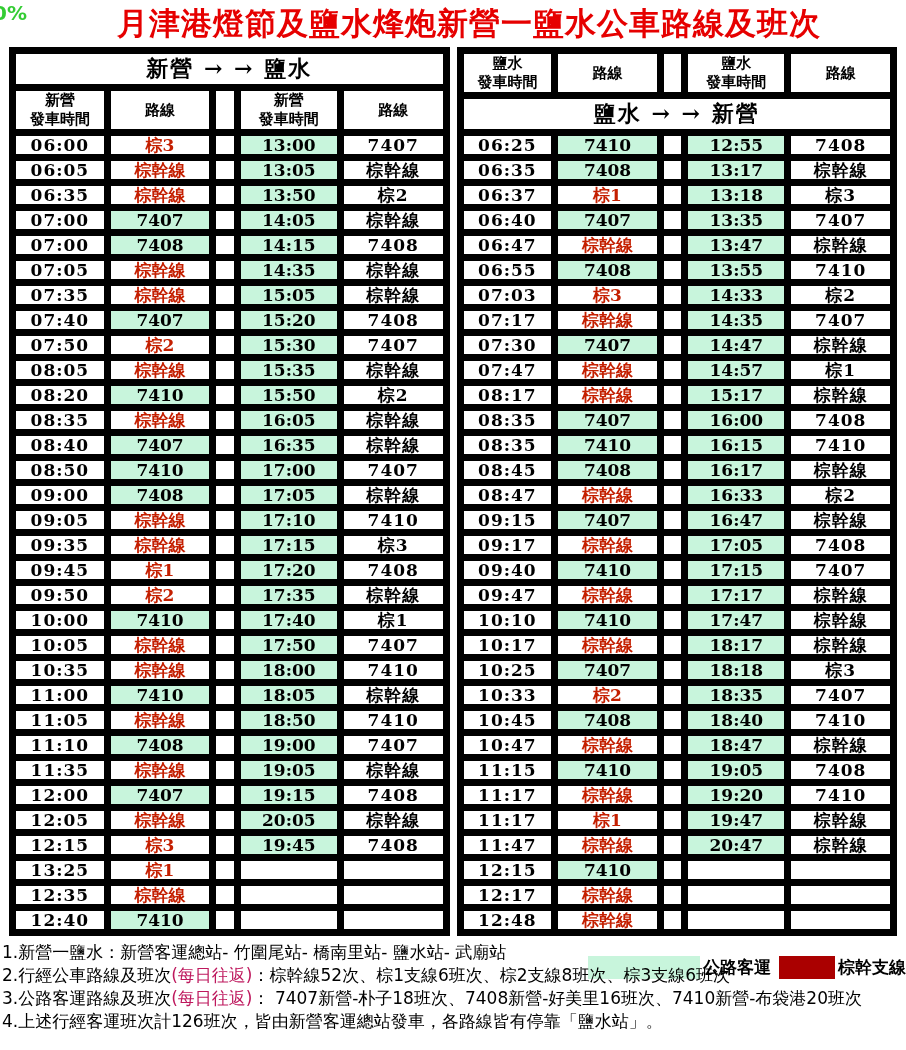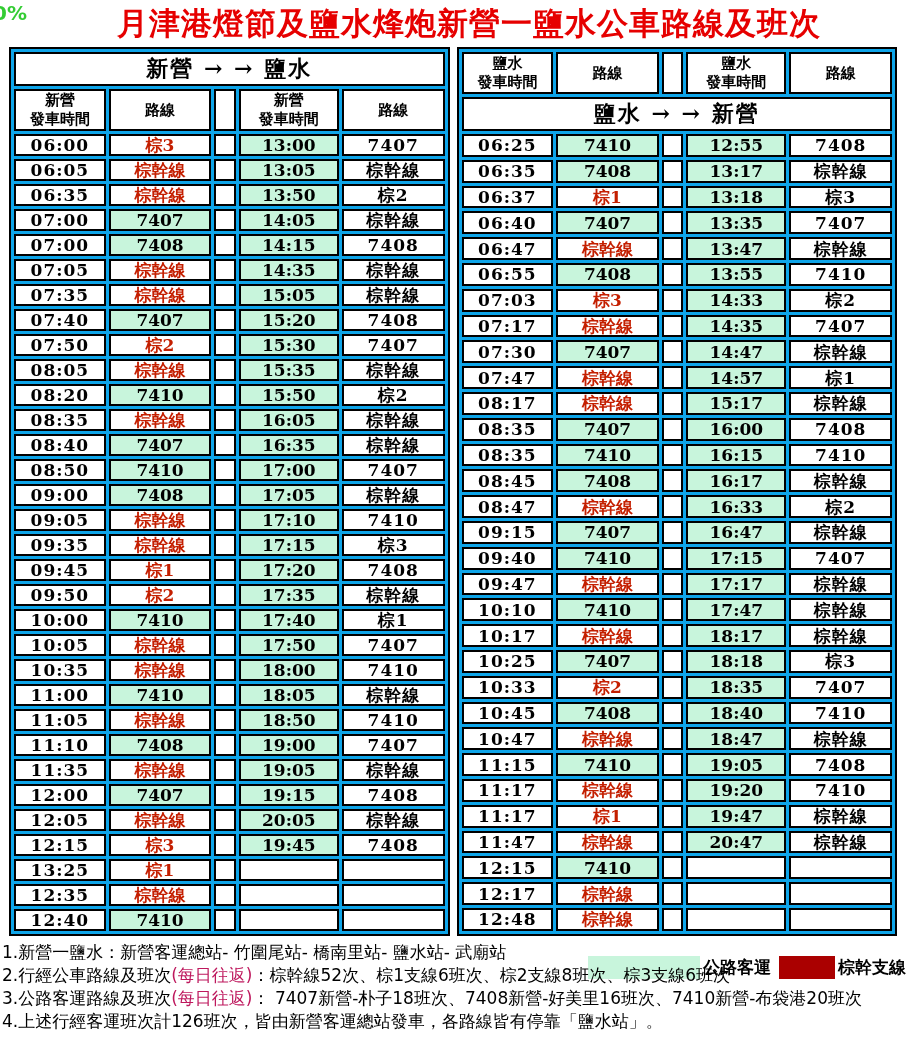--- a/index.html
+++ b/index.html
@@ -32,21 +32,21 @@
     justify-content: space-between;
     padding: 0 9px;
     margin-top: 2px;
     gap: 7px;
   }
   table.timetable {
     width: 443px;
     border: 2px solid #000;
     border-collapse: separate;
     border-spacing: 3px;
-    background: #0ea5e9;
+    background: #000000;
     table-layout: fixed;
   }
   table.timetable col.c-time1 { width: 21.5%; }
   table.timetable col.c-route1 { width: 24%; }
   table.timetable col.c-spacer { width: 5%; }
   table.timetable col.c-time2 { width: 23.5%; }
   table.timetable col.c-route2 { width: 24%; }
   table.timetable th, table.timetable td {
     border: 2px solid #000;
     background: #fff;
@@ -506,20 +506,27 @@
             <td class="time">棕2</td>
           </tr>
           <tr>
             <td class="time">09:15</td>
             <td class="route r-green">7407</td>
             <td class="spacer"></td>
             <td class="route r-green">16:47</td>
             <td class="time">棕幹線</td>
           </tr>
           <tr>
+            <td class="time">09:17</td>
+            <td class="route r-red">棕幹線</td>
+            <td class="spacer"></td>
+            <td class="route r-green">17:05</td>
+            <td class="time">7408</td>
+          </tr>
+          <tr>
             <td class="time">09:40</td>
             <td class="route r-green">7410</td>
             <td class="spacer"></td>
             <td class="route r-green">17:15</td>
             <td class="time">7407</td>
           </tr>
           <tr>
             <td class="time">09:47</td>
             <td class="route r-red">棕幹線</td>
             <td class="spacer"></td>

